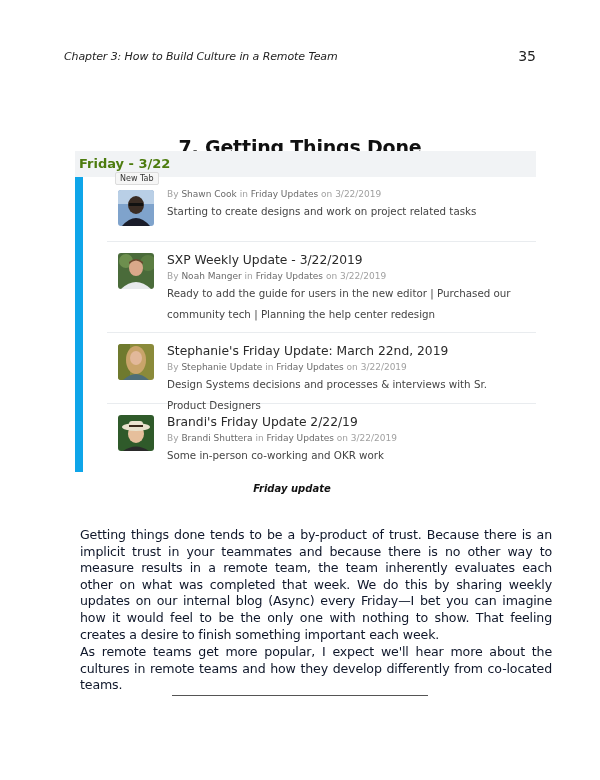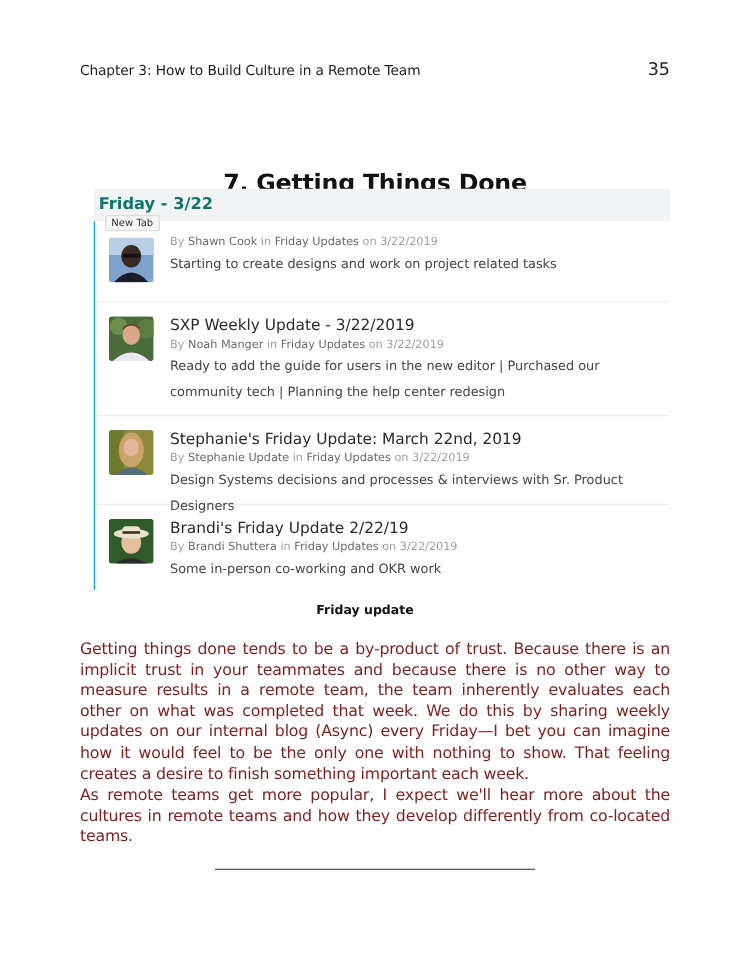--- a/index.html
+++ b/index.html
@@ -1,39 +1,39 @@
 <!DOCTYPE html>
 <html><head>
   <meta charset="utf-8">
   <style>
     html, body { margin: 0; padding: 0; background: #ffffff; }
     body { width: 600px; height: 780px; position: relative; overflow: hidden;
            font-family: "DejaVu Sans", sans-serif; color: #1a1a1a; }
     .running-head { position: absolute; top: 48px; left: 64px; right: 64px; height: 18px; }
-    .chapter-title { position: absolute; left: 0; top: 2px; font-size: 11px; color: #222; letter-spacing: -0.1px; }
+    .chapter-title { position: absolute; left: 0; top: 2px; font-size: 11px; color: #222; letter-spacing: -0.1px; font-style: italic; }
     .page-number { position: absolute; right: 0; top: 0; font-size: 14px; color: #222; }
     .section-title { position: absolute; top: 88px; left: 0; right: 0; text-align: center;
                      font-size: 19px; font-weight: bold; color: #111; letter-spacing: -0.2px; margin-top: 48px; }
     .figure { position: absolute; top: 151px; left: 75px; width: 461px; height: 328px; }
-    .fig-header { height: 26px; background: #f1f3f5; font-size: 13px; font-weight: bold; color: #0f766e;
+    .fig-header { height: 26px; background: #f1f3f5; font-size: 13px; font-weight: bold; color: #4d7c0f;
                   padding-left: 4px; line-height: 26px; }
-    .fig-body { position: relative; border-left: 1px solid #0ea5e9; }
+    .fig-body { position: relative; border-left: 8px solid #0ea5e9; padding-left: 24px; }
     .post { position: relative; border-bottom: 1px solid #e9ecef; padding: 10px 0 10px 60px; }
     .post:last-child { border-bottom: none; }
     .avatar { position: absolute; left: 11px; top: 11px; width: 36px; height: 36px; border-radius: 3px; overflow: hidden; }
     .post-title { font-size: 12.3px; color: #2a2a2a; font-weight: 500; line-height: 17px; }
     .post-meta { font-size: 9px; color: #a0a0a0; line-height: 14px; }
     .post-meta .strong { color: #6a6a6a; }
     .post-summary { font-size: 10.3px; color: #444; line-height: 21px; margin-top: 0; padding-right: 8px; }
     .tooltip { position: absolute; left: 8px; top: -5px; background: #f6f6f6; border: 1px solid #dcdcdc;
                font-size: 8px; color: #333; padding: 1px 4px; z-index: 2; border-radius: 2px; }
     .caption { position: absolute; top: 483px; left: 0; right: 16px; text-align: center; font-size: 10px;
-               font-weight: bold; color: #111; }
+               font-weight: bold; color: #111; font-style: italic; }
     .body-text { position: absolute; left: 64px; width: 472px; font-size: 12.6px; line-height: 16.6px;
-                 color: #7f1d1d; text-align: justify; letter-spacing: -0.15px; margin: 0; }
+                 color: #0f172a; text-align: justify; letter-spacing: -0.15px; margin: 16px; }
     .p1 { top: 511px; }
     .p2 { top: 628px; }
     .footnote-rule { position: absolute; top: 695px; left: 172px; width: 256px; height: 0; border-top: 1px solid #555; }
   </style>
 </head>
 <body>
 
 <div class="running-head">
   <span class="chapter-title">Chapter 3: How to Build Culture in a Remote Team</span>
   <span class="page-number">35</span>

